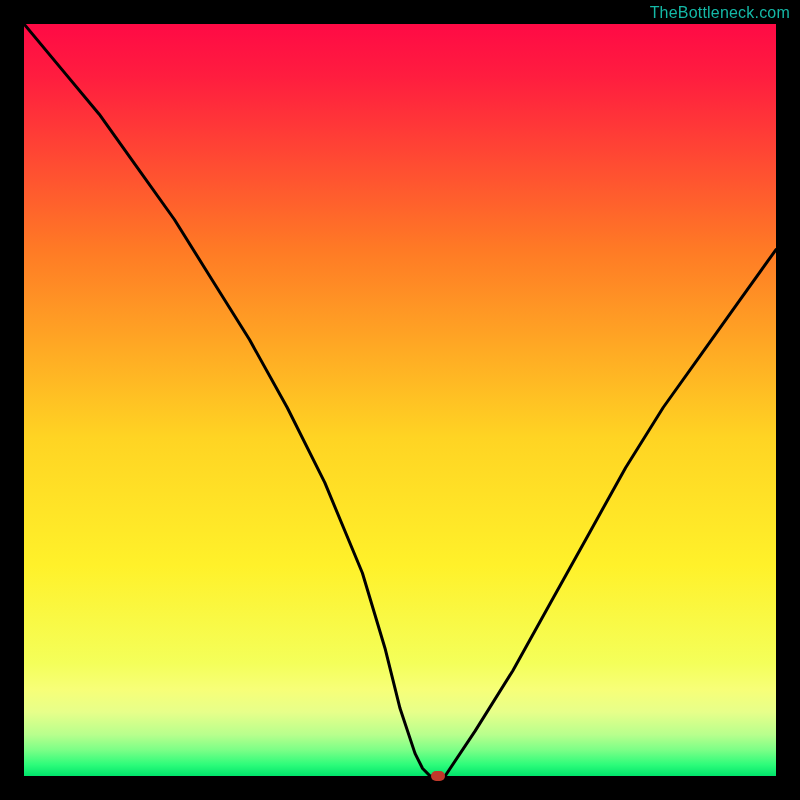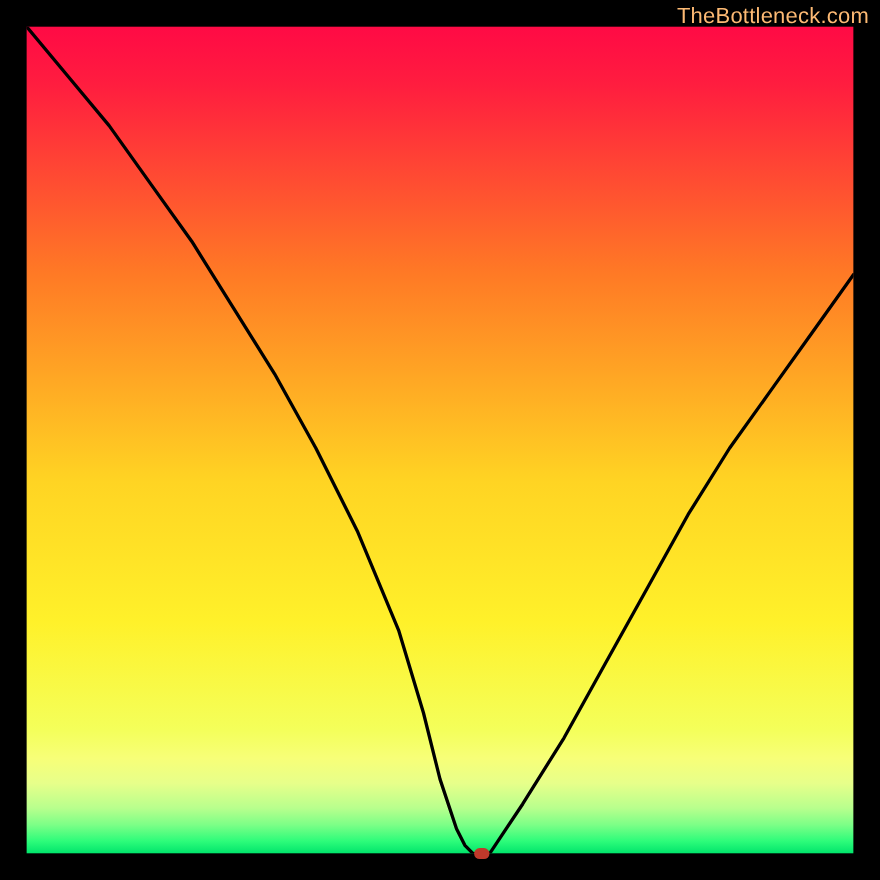--- a/index.html
+++ b/index.html
@@ -14,22 +14,22 @@
   .frame {
     position: relative;
     width: 800px;
     height: 800px;
     background: #000;
   }
   .watermark {
     position: absolute;
     top: 4px;
     right: 10px;
-    color: #fdba74;
-    font-size: 20px;
+    color: #14b8a6;
+    font-size: 16px;
     font-weight: 400;
     letter-spacing: 0.2px;
     z-index: 5;
   }
   .plot {
     position: absolute;
     left: 24px;
     top: 24px;
     width: 752px;
     height: 752px;

